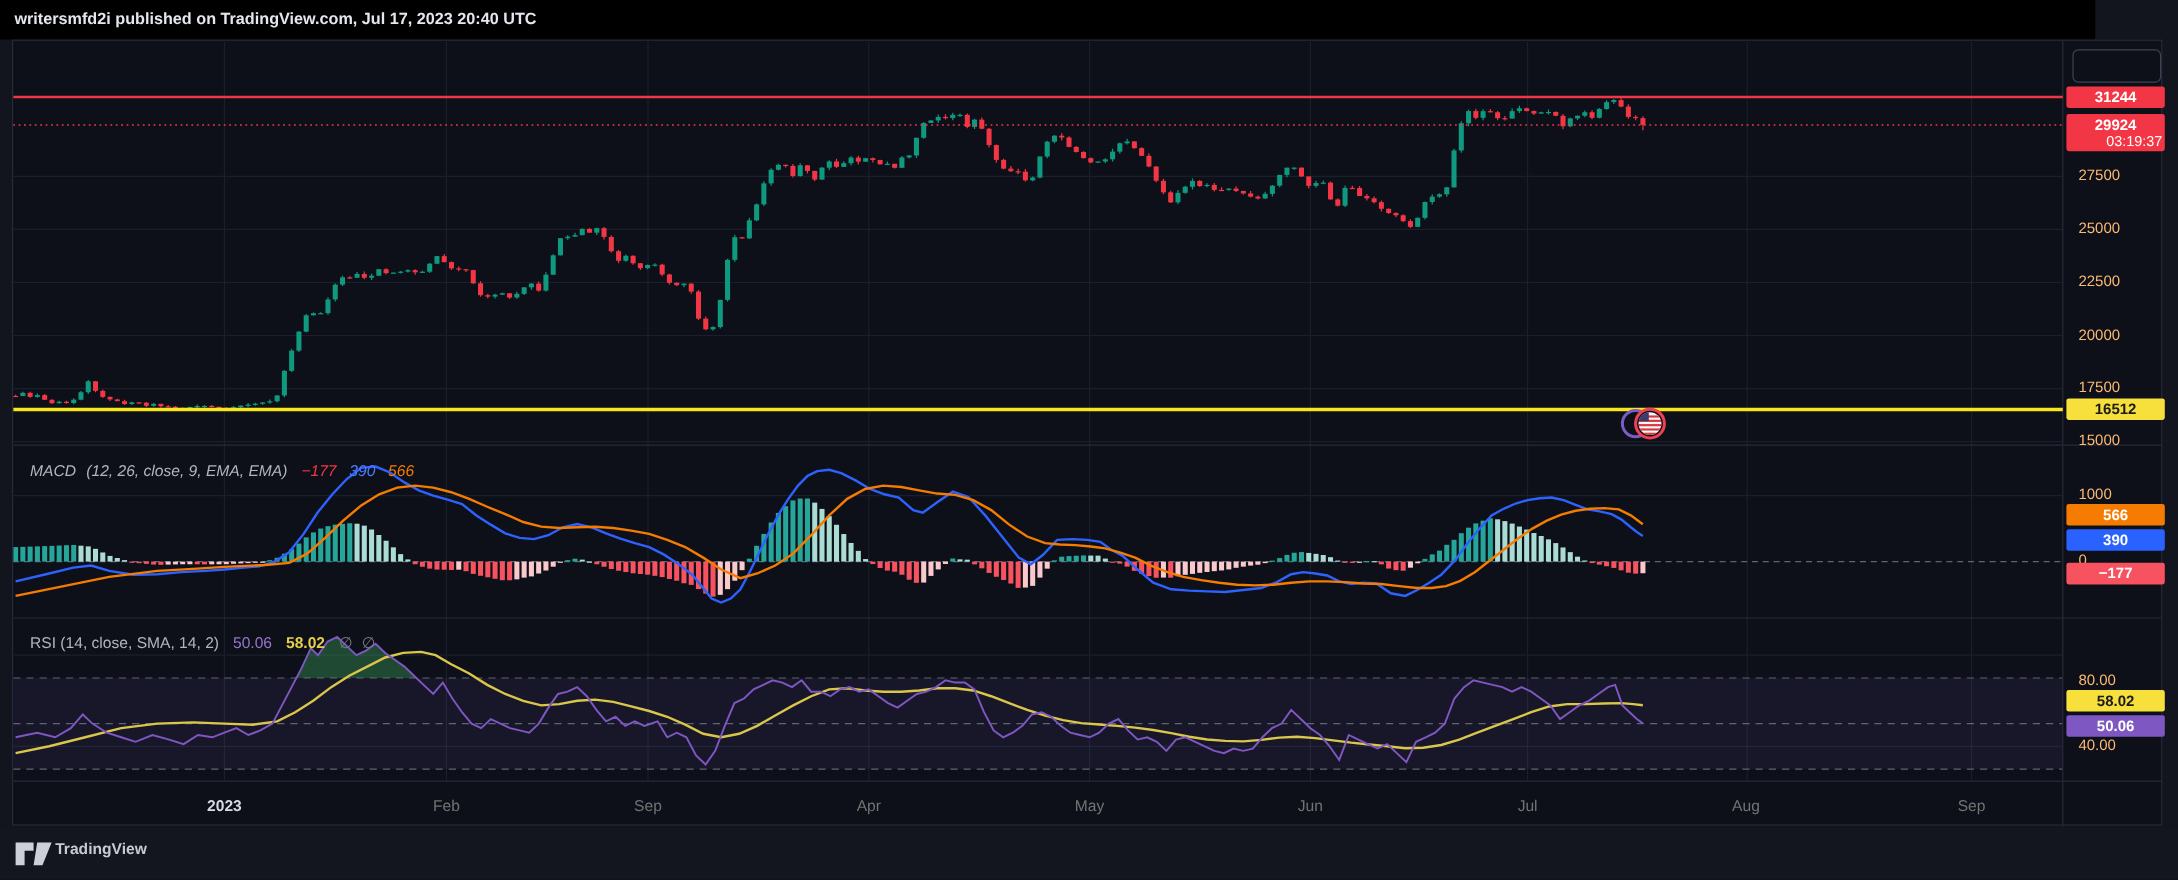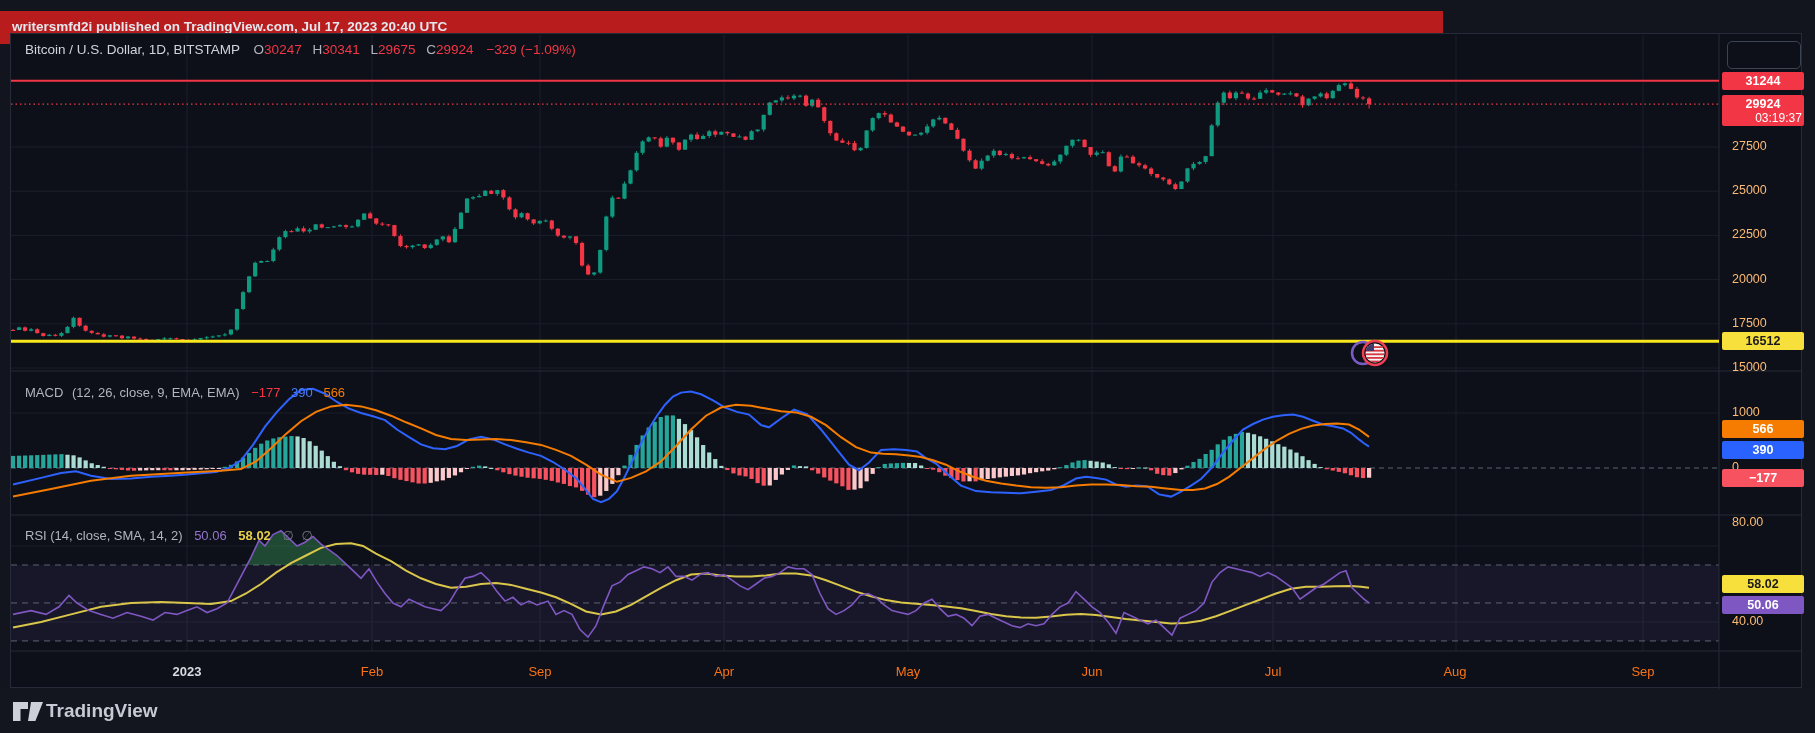--- a/index.html
+++ b/index.html
@@ -1,42 +1,42 @@
 <!DOCTYPE html>
 <html><head>
 <meta charset="utf-8">
 <style>
   html,body{margin:0;padding:0;background:#12151e;width:1815px;height:733px;overflow:hidden;
             font-family:"Liberation Sans","DejaVu Sans",sans-serif;}
   #page{position:relative;width:1815px;height:733px;background:#12151e;}
-  #topbar{position:absolute;left:0;top:11px;width:1443px;height:33px;background:#b91c1c;}
+  #topbar{position:absolute;left:0;top:0;width:1746px;height:33px;background:#000000;}
   #topbar span{position:absolute;left:12px;top:8px;font-size:13.5px;font-weight:700;color:#e4e7ee;}
   #widget{position:absolute;left:10px;top:33px;width:1792px;height:655px;background:#0d1018;
           border:1px solid #252b39;box-sizing:border-box;}
   #chart-svg{position:absolute;left:0;top:0;}
   #overlays{position:absolute;left:0;top:0;width:100%;height:100%;pointer-events:none;}
   .legend{position:absolute;font-size:13.5px;white-space:nowrap;z-index:5;}
   .lg-title{color:#cfd3dc;}
   .lg-gray{color:#b2b5be;}
   .lg-red{color:#f23645;}
   .lg-blue{color:#4a7dff;}
   .lg-orange{color:#f57c00;}
   .lg-purple{color:#9575cd;}
   .lg-yellow{color:#e7cf4a;font-weight:700;}
   .lg-null{color:#787b86;font-family:"DejaVu Sans",sans-serif;}
   .tick{position:absolute;font-size:12.5px;color:#fdba74;}
-  .month{position:absolute;top:630px;transform:translateX(-50%);font-size:13px;color:#f97316;}
+  .month{position:absolute;top:630px;transform:translateX(-50%);font-size:13px;color:#737373;}
   .month.year{font-weight:700;color:#d7dae1;}
   .badge{position:absolute;left:1711px;width:82px;border-radius:2px;text-align:center;
          font-size:12.5px;font-weight:700;line-height:18px;z-index:6;}
   .badge .sub{display:block;font-weight:400;font-size:12px;line-height:15px;margin-top:-2px;padding-left:31px;}
   #scale-chip{position:absolute;left:1716px;top:7px;width:72px;height:26px;border:1px solid #3c4452;
               border-radius:5px;background:transparent;z-index:4;}
   #footer{position:absolute;left:0;top:689px;width:1815px;height:44px;background:#13161e;}
-  #footer .brand{position:absolute;left:46px;top:11px;font-size:19px;font-weight:700;color:#c6cad4;}
+  #footer .brand{position:absolute;left:46px;top:11px;font-size:13px;font-weight:700;color:#c6cad4;}
   #footer svg{position:absolute;left:12px;top:9px;}
 </style>
 </head>
 <body>
 
 <div id="page">
   <div id="topbar">
     <span>writersmfd2i published on TradingView.com, Jul 17, 2023 20:40 UTC</span>
   </div>
 
@@ -798,51 +798,43 @@
       </svg>
     <div id="overlays">
         <div class="tick" style="left: 1721px; top: 105px;">27500</div>
         <div class="tick" style="left: 1721px; top: 149.199px;">25000</div>
         <div class="tick" style="left: 1721px; top: 193.398px;">22500</div>
         <div class="tick" style="left: 1721px; top: 237.597px;">20000</div>
         <div class="tick" style="left: 1721px; top: 281.796px;">17500</div>
         <div class="tick" style="left: 1721px; top: 325.994px;">15000</div>
         <div class="tick" style="left: 1721px; top: 370.995px;">1000</div>
         <div class="tick" style="left: 1721px; top: 426.009px;">0</div>
-        <div class="tick" style="left: 1721px; top: 481px; text-align: center;">80.00</div>
+        <div class="tick" style="left: 1721px; top: 526px; text-align: center;">80.00</div>
         <div class="tick" style="left: 1721px; top: 579.949px;">40.00</div>
         <div class="month year" style="left: 176px;">2023</div>
         <div class="month" style="left: 361px;">Feb</div>
         <div class="month" style="left: 529px;">Sep</div>
         <div class="month" style="left: 713px;">Apr</div>
         <div class="month" style="left: 897px;">May</div>
         <div class="month" style="left: 1081px;">Jun</div>
         <div class="month" style="left: 1262px;">Jul</div>
         <div class="month" style="left: 1444px;">Aug</div>
         <div class="month" style="left: 1632px;">Sep</div>
         <div class="badge" style="top: 37.8077px; background: rgb(242, 54, 69); color: rgb(255, 255, 255);">31244</div>
         <div class="badge" style="top: 61.1448px; background: rgb(242, 54, 69); color: rgb(255, 255, 255);">29924<span class="sub">03:19:37</span></div>
         <div class="badge" style="top: 298.263px; background: rgb(247, 223, 60); color: rgb(27, 27, 27);">16512</div>
         <div class="badge" style="top: 385.871px; background: rgb(245, 124, 0); color: rgb(255, 255, 255);">566</div>
         <div class="badge" style="top: 406.553px; background: rgb(41, 98, 255); color: rgb(255, 255, 255);">390</div>
         <div class="badge" style="top: 434.746px; background: rgb(247, 82, 95); color: rgb(255, 255, 255);">−177</div>
         <div class="badge" style="top: 540.734px; background: rgb(247, 223, 60); color: rgb(27, 27, 27);">58.02</div>
         <div class="badge" style="top: 561.848px; background: rgb(126, 87, 194); color: rgb(255, 255, 255);">50.06</div>
       </div>
 
-    <div class="legend" style="left:14px;top:8px;">
-      <span class="lg-title">Bitcoin / U.S. Dollar, 1D, BITSTAMP</span>
-      <span class="lg-gray" style="margin-left:10px;">O</span><span class="lg-red">30247</span>
-      <span class="lg-gray" style="margin-left:7px;">H</span><span class="lg-red">30341</span>
-      <span class="lg-gray" style="margin-left:7px;">L</span><span class="lg-red">29675</span>
-      <span class="lg-gray" style="margin-left:7px;">C</span><span class="lg-red">29924</span>
-      <span class="lg-red" style="margin-left:9px;">−329 (−1.09%)</span>
-    </div>
 
-    <div class="legend" style="left:14px;top:351px;font-size:13px;">
+    <div class="legend" style="left:14px;top:351px;font-size:13px;font-style:italic;">
       <span class="lg-gray">MACD</span>
       <span class="lg-gray" style="margin-left:5px;">(12, 26, close, 9, EMA, EMA)</span>
       <span class="lg-red" style="margin-left:8px;">−177</span>
       <span class="lg-blue" style="margin-left:7px;">390</span>
       <span class="lg-orange" style="margin-left:7px;">566</span>
     </div>
 
     <div class="legend" style="left:14px;top:494px;font-size:13px;">
       <span class="lg-gray">RSI (14, close, SMA, 14, 2)</span>
       <span class="lg-purple" style="margin-left:8px;">50.06</span>

